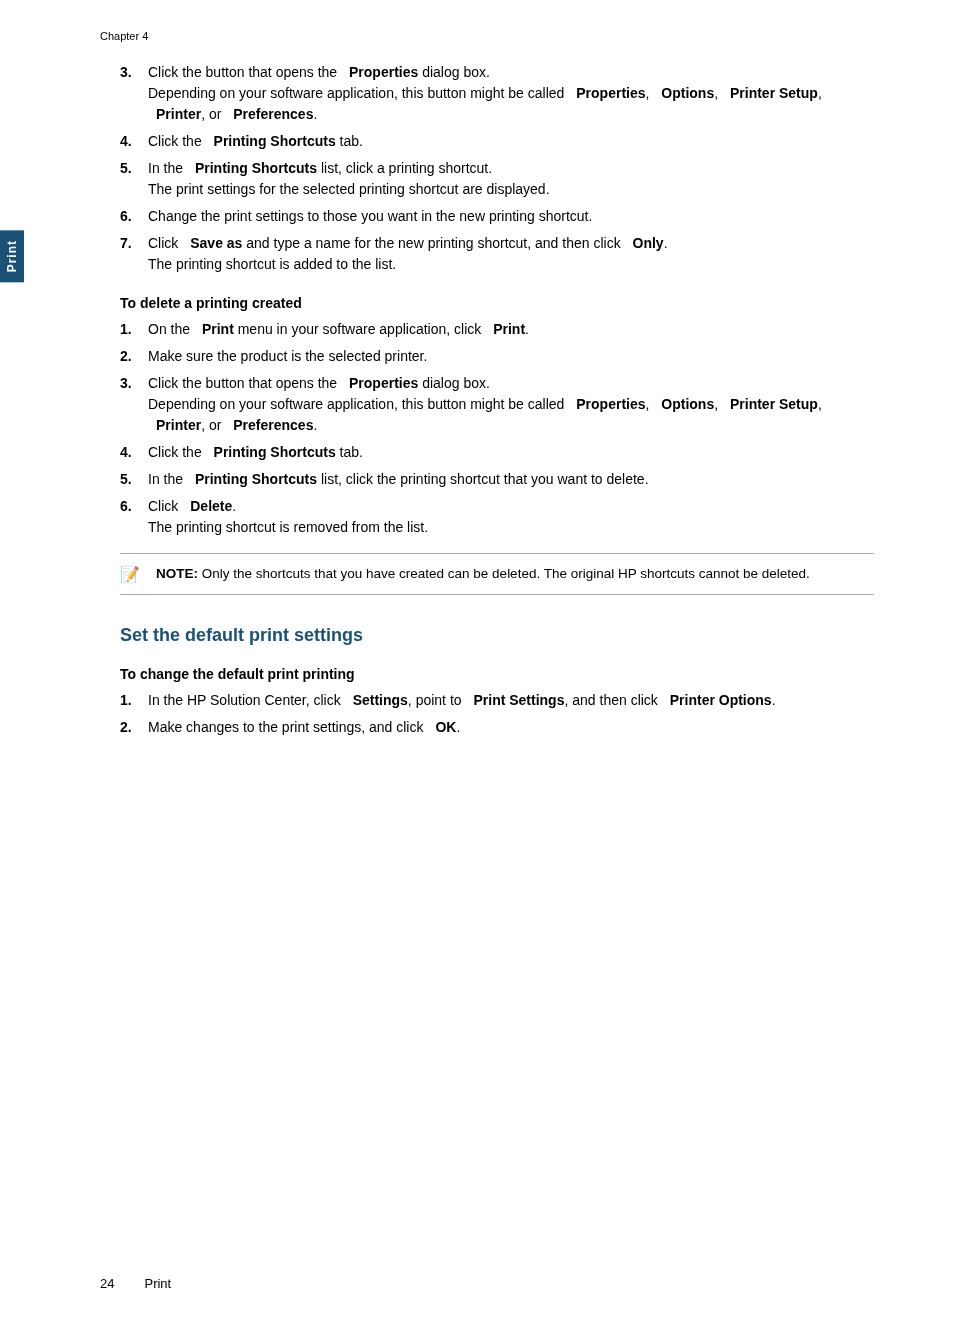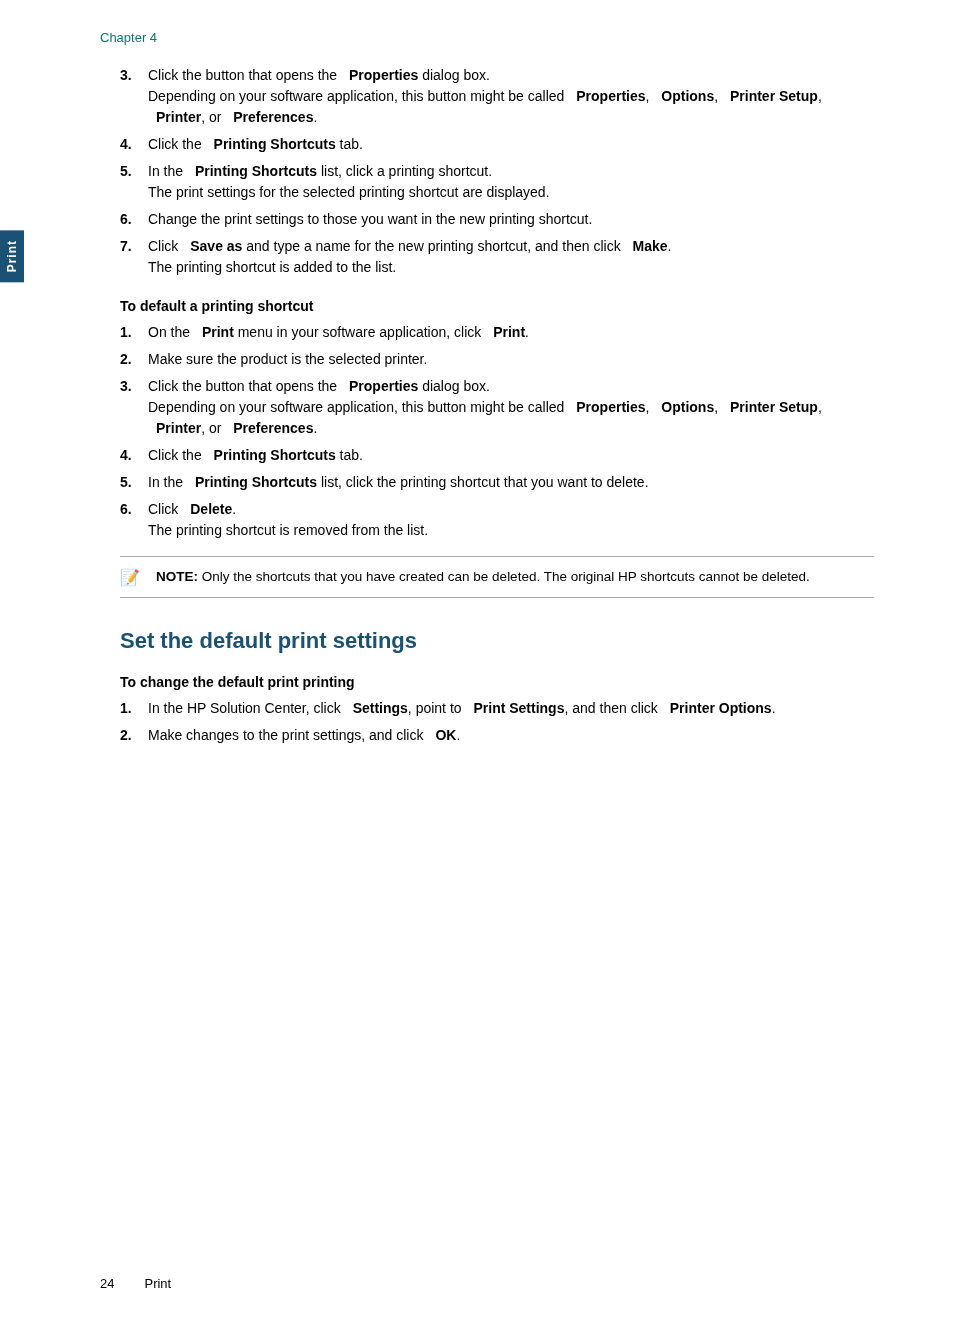--- a/index.html
+++ b/index.html
@@ -19,22 +19,22 @@
     }
 
     .page-container {
       width: 954px;
       min-height: 1321px;
       position: relative;
       padding: 30px 80px 60px 100px;
     }
 
     .chapter-label {
-      color: #0f766e;
-      font-size: 13px;
+      color: #000000;
+      font-size: 11px;
       margin-bottom: 20px;
     }
 
     .sidebar-tab {
       position: absolute;
       left: 0;
       top: 230px;
       background: #1a5276;
       color: #fff;
       font-size: 12px;
@@ -104,21 +104,21 @@
       flex-shrink: 0;
     }
 
     .note-text {
       font-size: 13.5px;
       line-height: 1.5;
     }
 
     .main-section-title {
       color: #1a5276;
-      font-size: 22px;
+      font-size: 18px;
       font-weight: bold;
       margin: 30px 0 15px 0;
     }
 
     .section-intro {
       line-height: 1.6;
       margin-bottom: 20px;
       margin-left: 50px;
     }
 
@@ -176,27 +176,27 @@
       </li>
 
       <li>
         <span class="step-num">6.</span>
         <span class="step-content">Change the print settings to those you want in the new printing shortcut.</span>
       </li>
 
       <li>
         <span class="step-num">7.</span>
         <span class="step-content">
-          Click <b>Save as</b> and type a name for the new printing shortcut, and then click <b>Make</b>.<br>
+          Click <b>Save as</b> and type a name for the new printing shortcut, and then click <b>Only</b>.<br>
           <span class="step-sub">The printing shortcut is added to the list.</span>
         </span>
       </li>
     </ol>
 
-    <div class="section-heading">To default a printing shortcut</div>
+    <div class="section-heading">To delete a printing created</div>
 
     <ol class="steps">
 
       <li>
         <span class="step-num">1.</span>
         <span class="step-content">On the <b>Print</b> menu in your software application, click <b>Print</b>.</span>
       </li>
 
       <li>
         <span class="step-num">2.</span>

